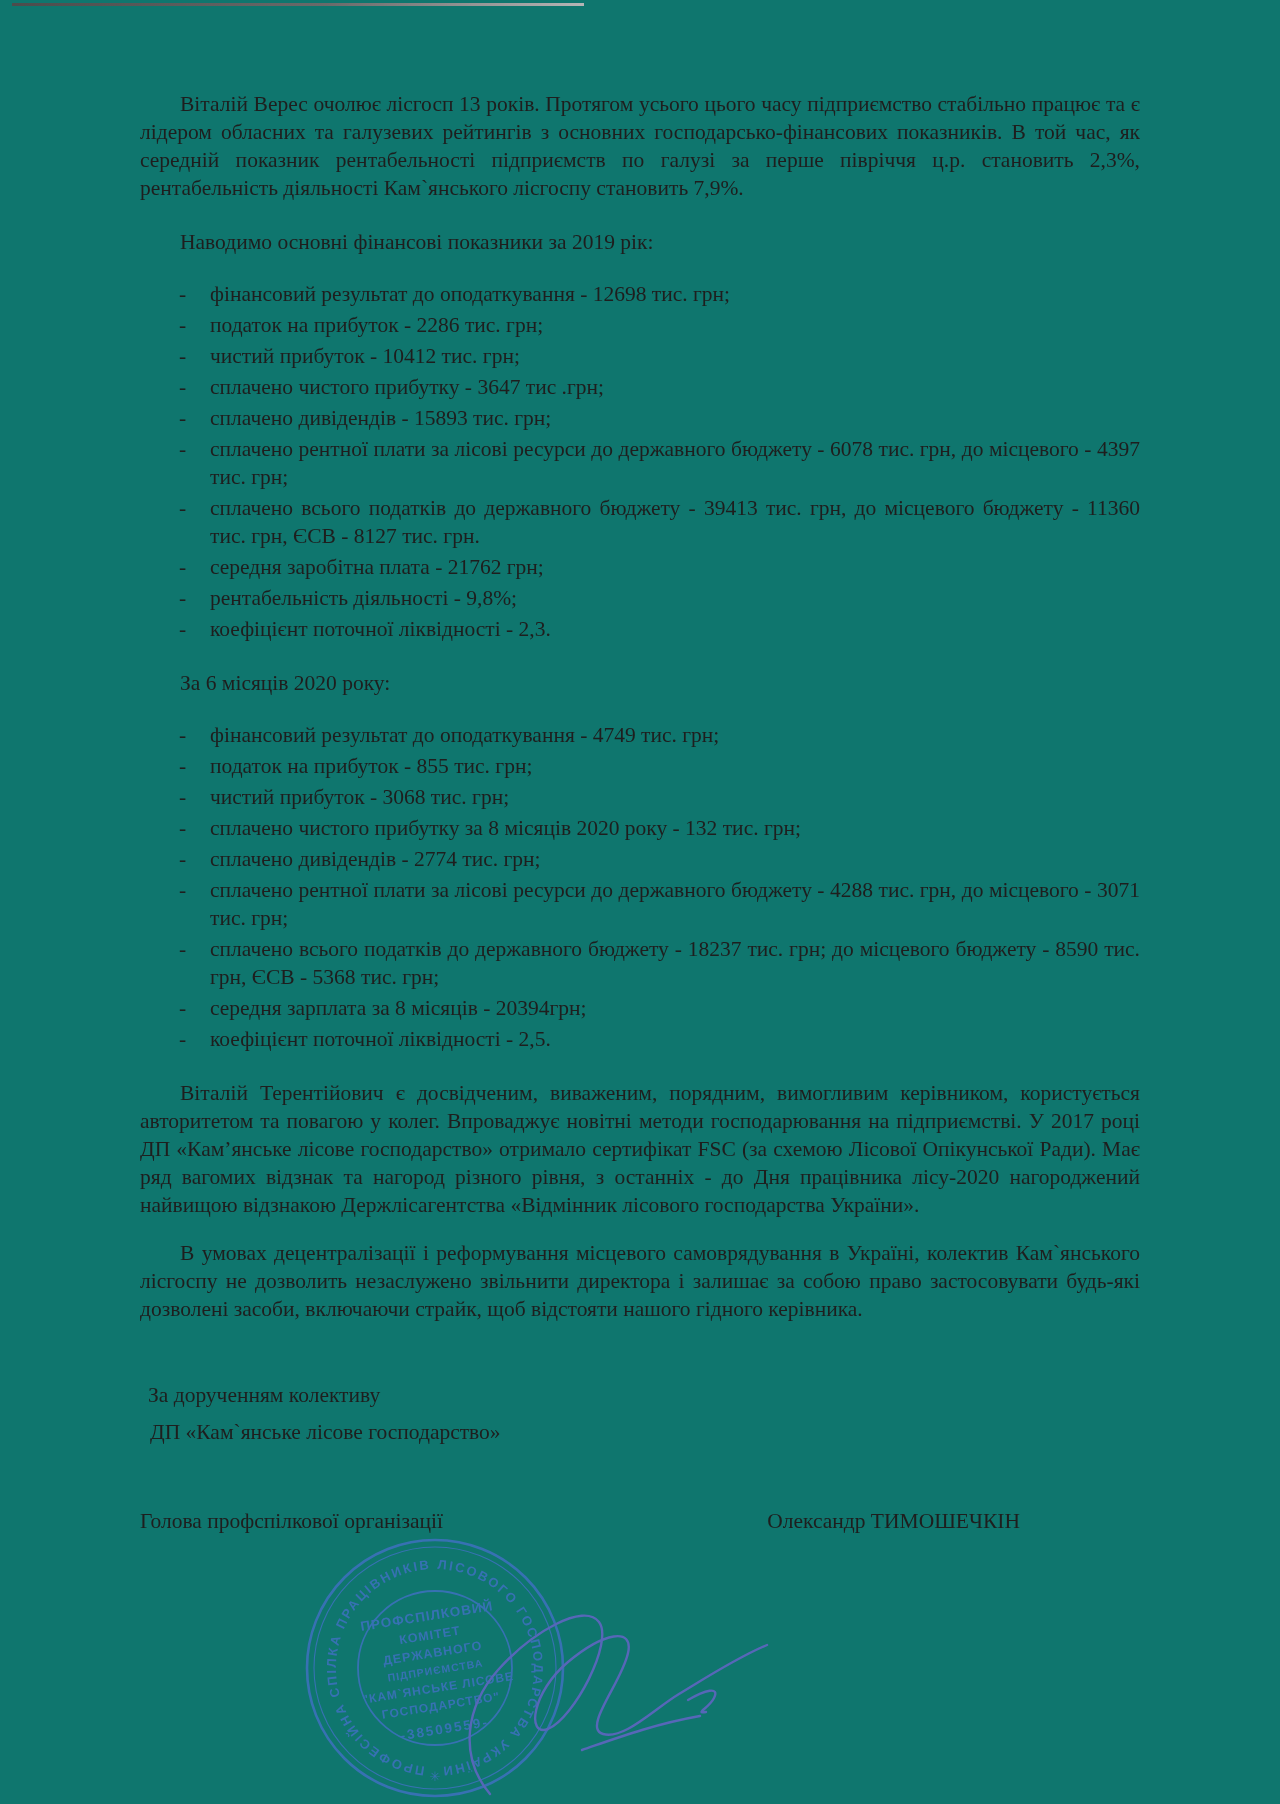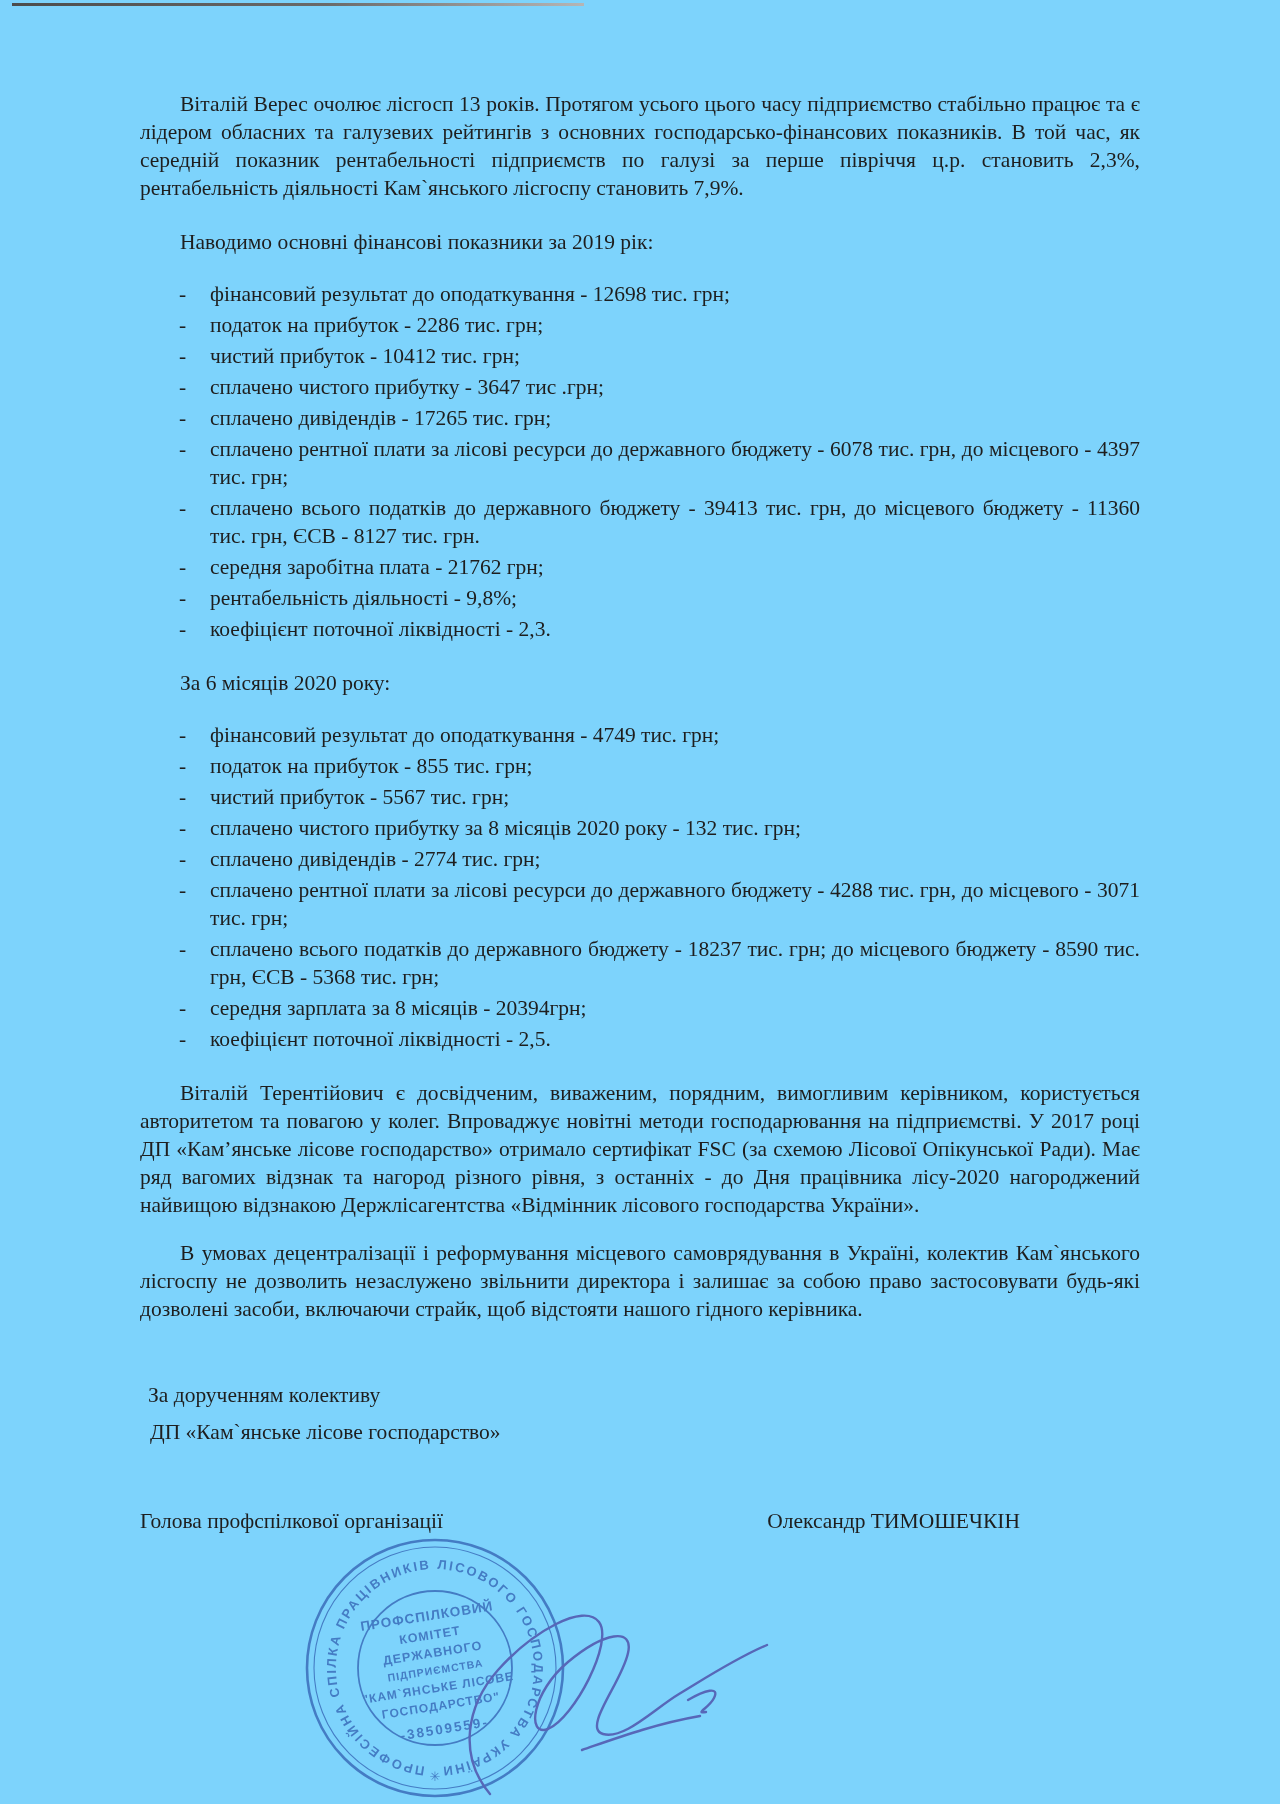--- a/index.html
+++ b/index.html
@@ -1,20 +1,20 @@
 <!DOCTYPE html>
 <html><head>
 <meta charset="utf-8">
 <style>
   html,body{margin:0;padding:0;background:#e8e8e8;}
   .page{
     position:relative;
     width:1280px;height:1804px;
     margin:0 auto;
-    background:#7dd3fc;
+    background:#0f766e;
     font-family:"Liberation Serif", serif;
     color:#1e1e1e;
     overflow:hidden;
   }
   .scan-line{
     position:absolute;left:12px;top:3px;width:572px;height:3px;
     background:linear-gradient(to right,#4c4c4c 0%,#6a6a6a 55%,#b5b5b5 100%);
   }
   .content{
     position:absolute;left:140px;top:90px;width:1000px;
@@ -64,34 +64,34 @@
 
     <p class="para p-main">Віталій Верес очолює лісгосп 13  років. Протягом усього цього часу підприємство стабільно працює та  є лідером обласних та галузевих рейтингів з основних господарсько-фінансових показників. В той час, як середній показник рентабельності підприємств по галузі за перше півріччя ц.р. становить 2,3%, рентабельність діяльності Кам`янського лісгоспу становить 7,9%.</p>
 
     <p class="para list-intro">Наводимо основні фінансові показники за 2019 рік:</p>
 
     <ul class="fin-list">
       <li><span class="dash">-</span><span>фінансовий результат до оподаткування - 12698 тис. грн;</span></li>
       <li><span class="dash">-</span><span>податок на прибуток - 2286 тис. грн;</span></li>
       <li><span class="dash">-</span><span>чистий прибуток - 10412 тис. грн;</span></li>
       <li><span class="dash">-</span><span>сплачено чистого прибутку - 3647 тис .грн;</span></li>
-      <li><span class="dash">-</span><span>сплачено дивідендів - 17265 тис. грн;</span></li>
+      <li><span class="dash">-</span><span>сплачено дивідендів - 15893 тис. грн;</span></li>
       <li><span class="dash">-</span><span>сплачено рентної плати за лісові ресурси до державного бюджету - 6078 тис. грн, до місцевого - 4397 тис. грн;</span></li>
       <li><span class="dash">-</span><span>сплачено всього податків до державного бюджету - 39413 тис. грн, до місцевого бюджету - 11360 тис. грн, ЄСВ - 8127 тис. грн.</span></li>
       <li><span class="dash">-</span><span>середня заробітна плата - 21762 грн;</span></li>
       <li><span class="dash">-</span><span>рентабельність діяльності - 9,8%;</span></li>
       <li><span class="dash">-</span><span>коефіцієнт поточної ліквідності - 2,3.</span></li>
     </ul>
 
     <p class="para list-intro gap-2020">За 6 місяців 2020 року:</p>
 
     <ul class="fin-list">
       <li><span class="dash">-</span><span>фінансовий результат до оподаткування - 4749 тис. грн;</span></li>
       <li><span class="dash">-</span><span>податок на прибуток - 855 тис. грн;</span></li>
-      <li><span class="dash">-</span><span>чистий прибуток - 5567 тис. грн;</span></li>
+      <li><span class="dash">-</span><span>чистий прибуток - 3068 тис. грн;</span></li>
       <li><span class="dash">-</span><span>сплачено чистого прибутку за 8 місяців 2020 року - 132 тис. грн;</span></li>
       <li><span class="dash">-</span><span>сплачено дивідендів - 2774 тис. грн;</span></li>
       <li><span class="dash">-</span><span>сплачено рентної плати за лісові ресурси до державного бюджету - 4288 тис. грн, до місцевого - 3071 тис. грн;</span></li>
       <li><span class="dash">-</span><span>сплачено всього податків до державного бюджету - 18237 тис. грн; до місцевого бюджету - 8590 тис. грн, ЄСВ - 5368 тис. грн;</span></li>
       <li><span class="dash">-</span><span>середня зарплата за 8 місяців - 20394грн;</span></li>
       <li><span class="dash">-</span><span>коефіцієнт поточної ліквідності - 2,5.</span></li>
     </ul>
 
     <p class="para p-director">Віталій Терентійович є досвідченим, виваженим, порядним, вимогливим керівником, користується авторитетом та повагою у колег. Впроваджує новітні методи господарювання на підприємстві. У 2017 році ДП «Кам’янське лісове господарство» отримало сертифікат FSC (за схемою Лісової Опікунської Ради).  Має ряд вагомих відзнак та нагород різного рівня, з останніх - до Дня працівника лісу-2020 нагороджений найвищою відзнакою Держлісагентства «Відмінник лісового господарства України».</p>
 

